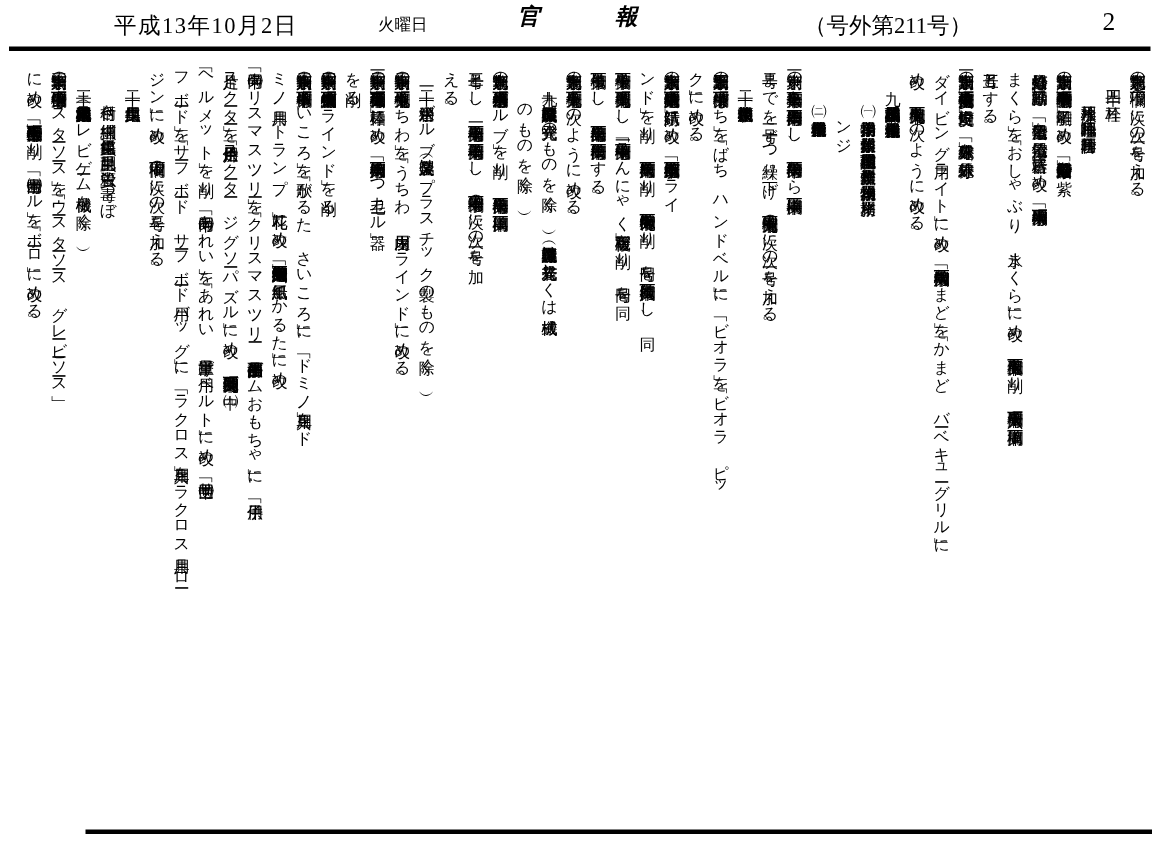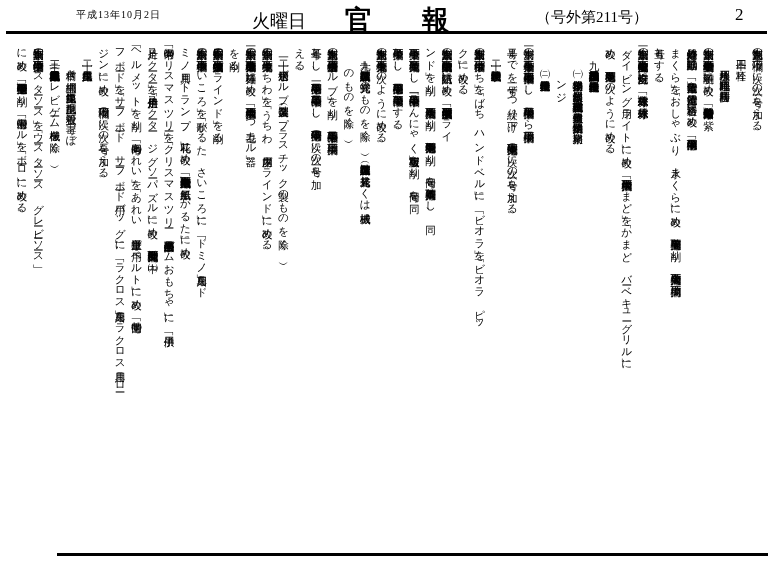--- a/index.html
+++ b/index.html
@@ -5,23 +5,23 @@
   html,body { margin:0; padding:0; }
   body {
     width:773px; height:564px; background:#ffffff; color:#000;
     font-family:"Liberation Serif","DejaVu Serif",serif;
     overflow:hidden; position:relative;
   }
   .page { position:absolute; inset:0; background:#ffffff; }
 
   
   .header { position:absolute; top:0; left:0; right:0; height:32px; }
-  .hdr-date    { position:absolute; left:76px;  top:8px;  font-size:10px; letter-spacing:1px; white-space:nowrap; }
-  .hdr-weekday { position:absolute; left:252px; top:9px;  font-size:18px; white-space:nowrap; }
-  .hdr-title   { position:absolute; left:345px; top:2px;  font-size:27px; font-weight:bold; letter-spacing:50px; white-space:nowrap; }
+  .hdr-date    { position:absolute; left:76px;  top:8px;  font-size:15px; letter-spacing:1px; white-space:nowrap; }
+  .hdr-weekday { position:absolute; left:252px; top:9px;  font-size:11px; white-space:nowrap; }
+  .hdr-title   { position:absolute; left:345px; top:2px;  font-size:15px; font-weight:bold; letter-spacing:50px; white-space:nowrap;font-style:italic; }
   .hdr-issue   { position:absolute; left:516px; top:8px;  font-size:15px; white-space:nowrap;margin-left:20px; }
   .hdr-page    { position:absolute; left:735px; top:5px;  font-size:17px; }
   .hdr-rule    { position:absolute; top:31px; left:6px; right:6px; height:3px; background:#000; }
 
   
   .body-text {
     position:absolute; top:41px; right:8px; width:758px; height:512px;
     writing-mode:vertical-rl; text-orientation:mixed;
     font-size:10.6px;
   }

